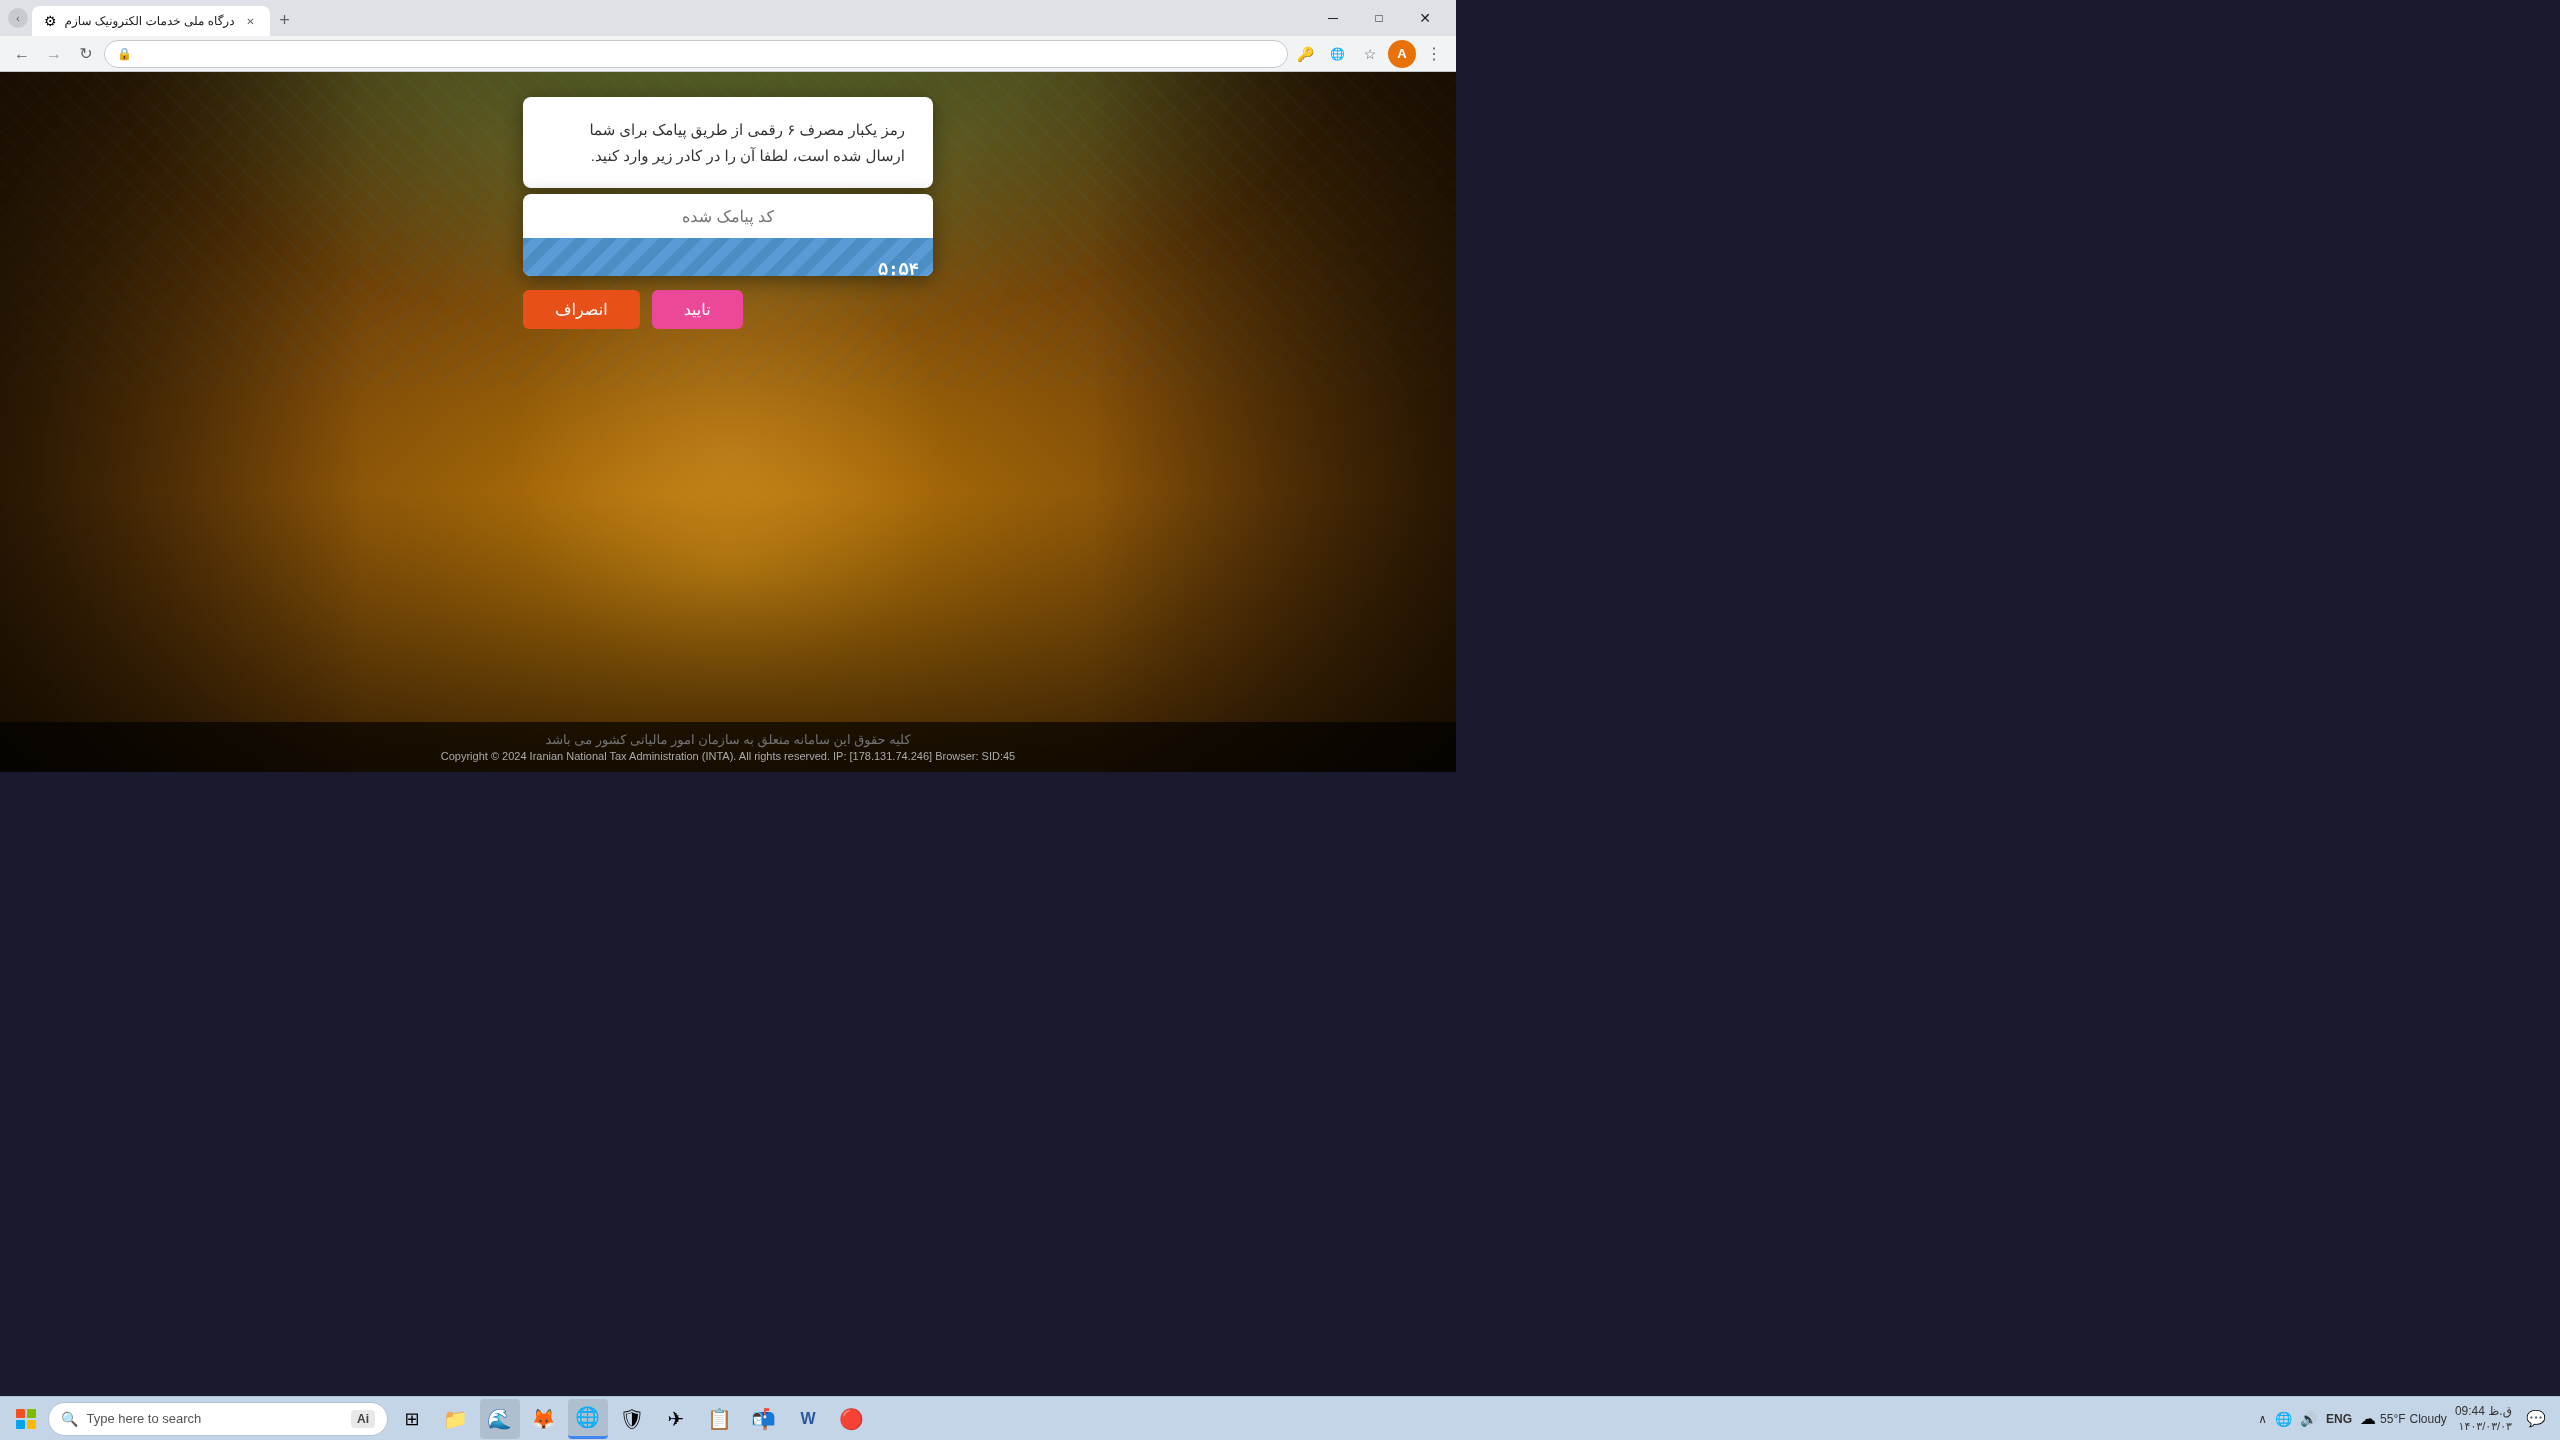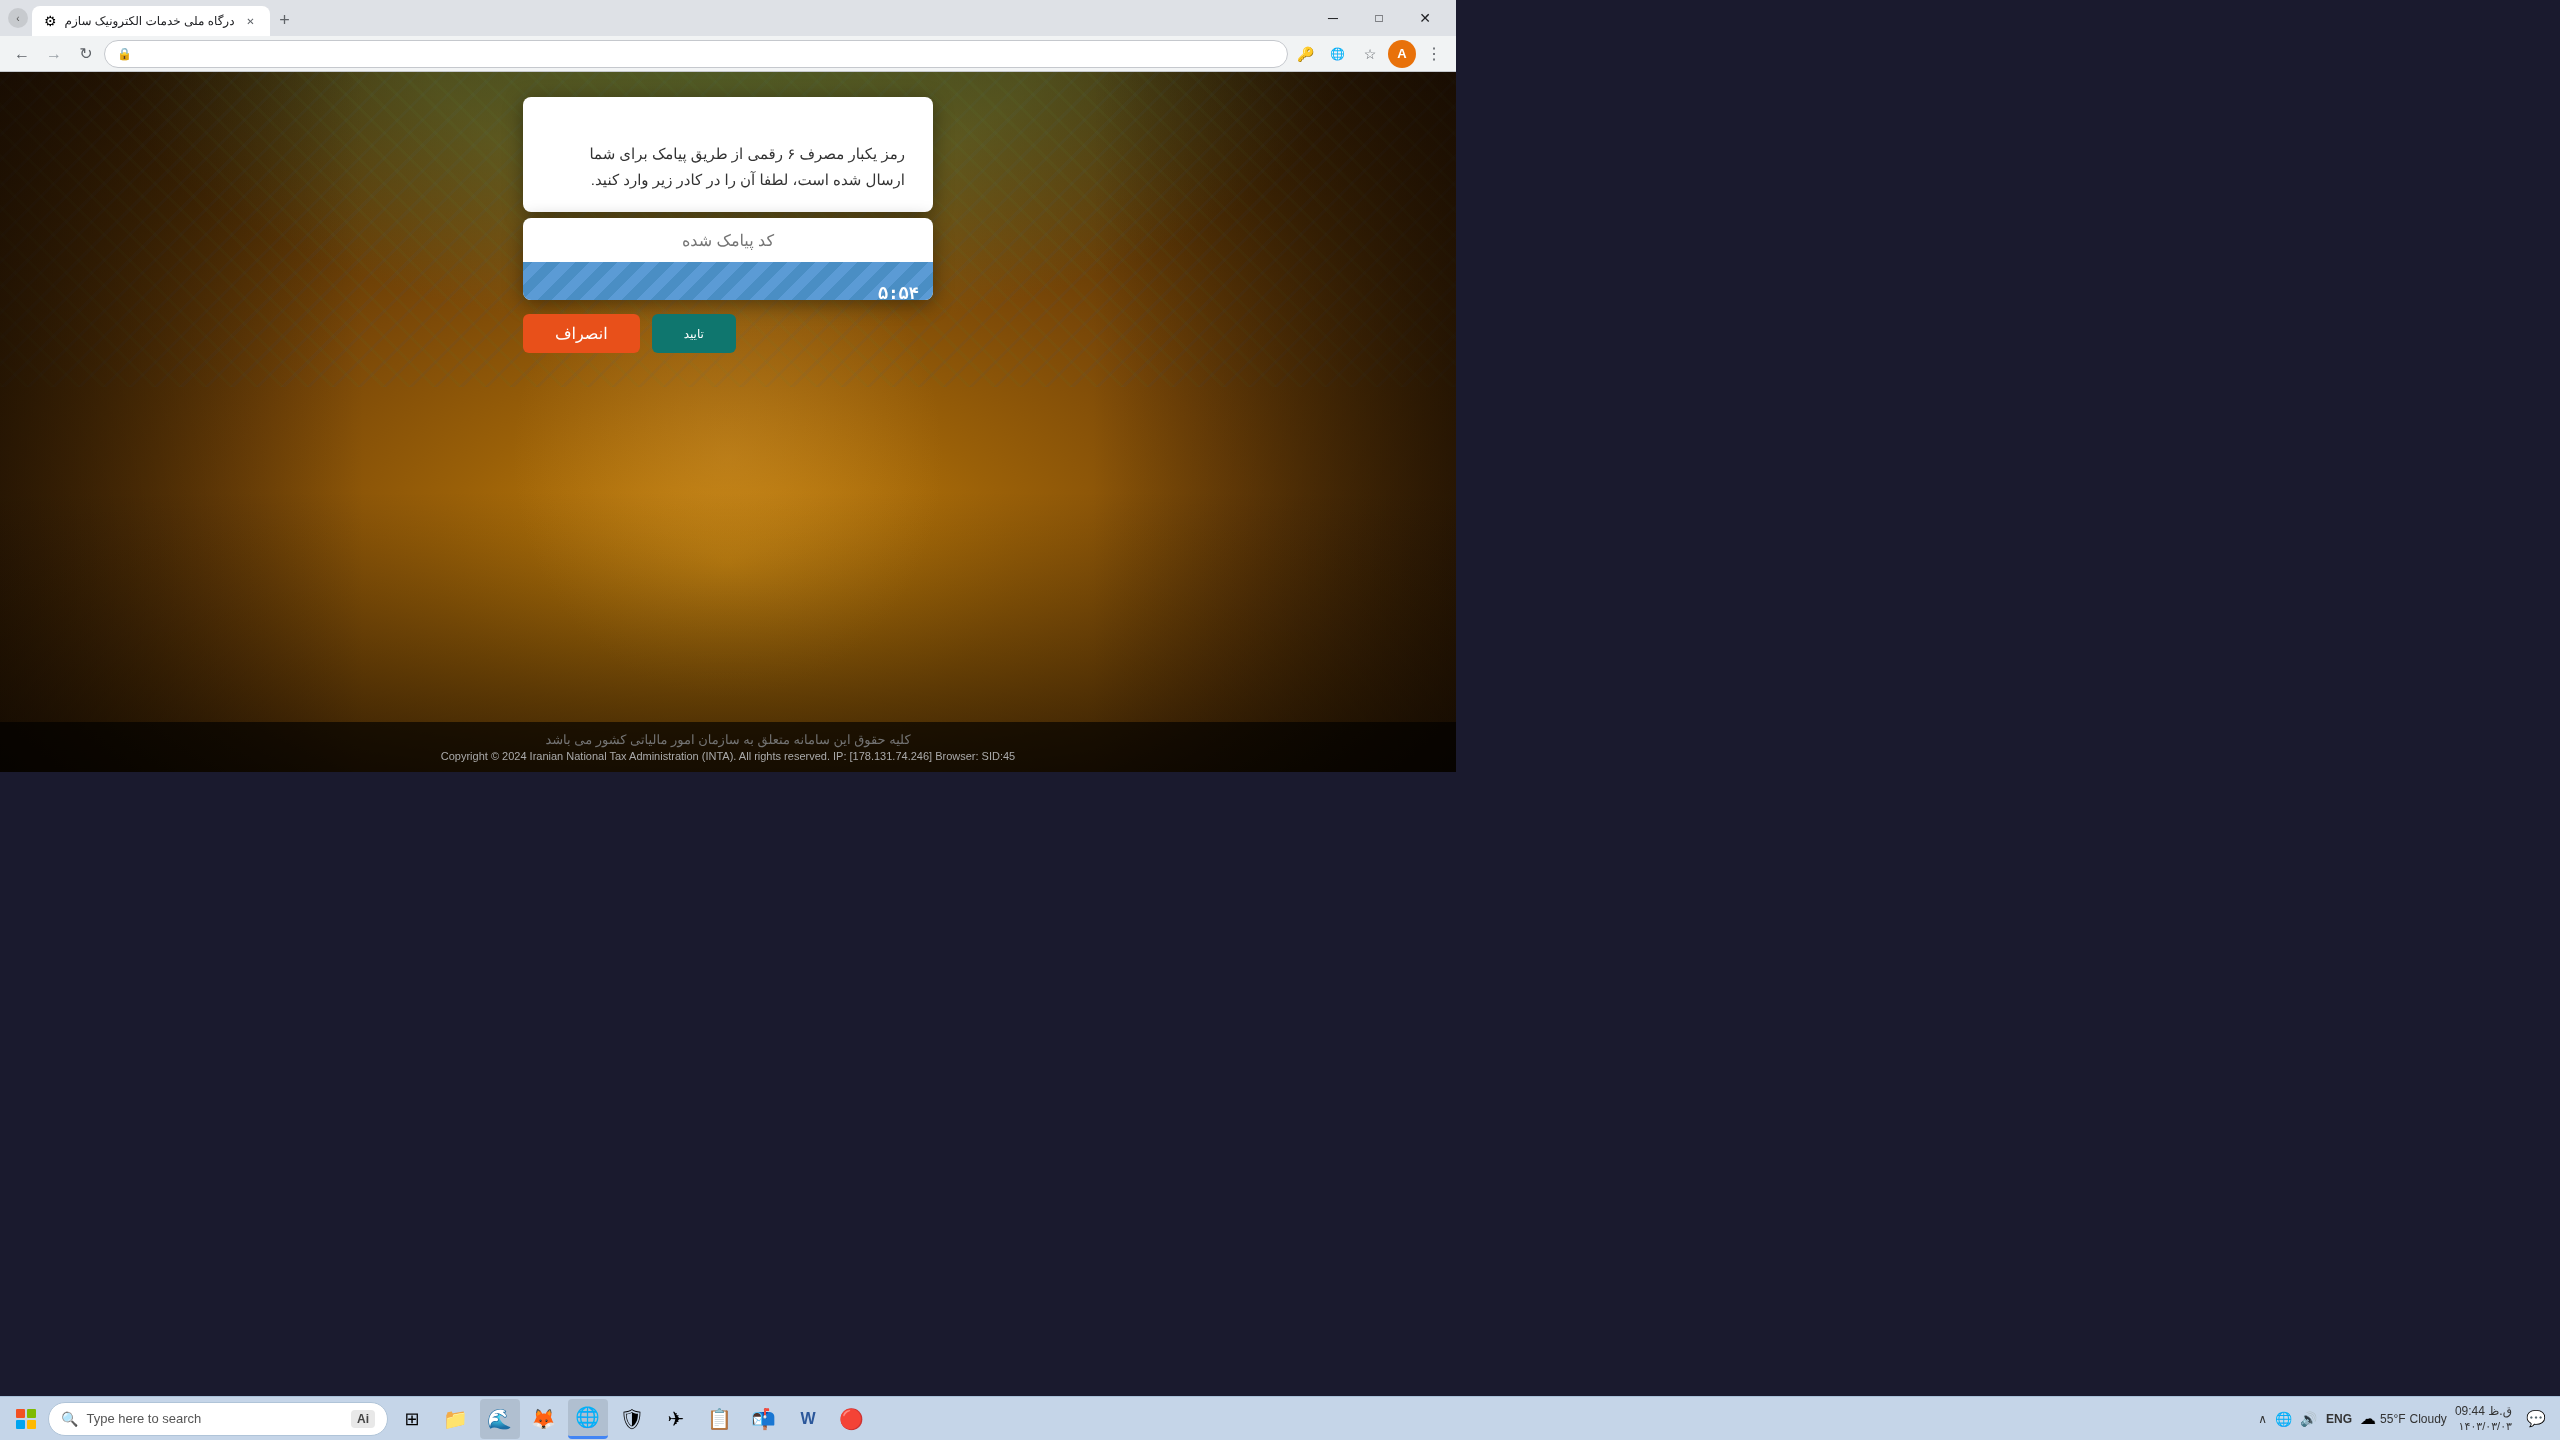--- a/index.html
+++ b/index.html
@@ -71,36 +71,36 @@
     <div style="position:absolute; top:0; right:0; bottom:0; width:25%; background: linear-gradient(270deg, rgba(20,10,2,0.7) 0%, transparent 100%);"></div>
 
     <div style="position:absolute; top:20%; left:35%; right:35%; bottom:10%; background: radial-gradient(ellipse, rgba(220,160,60,0.3) 0%, transparent 70%);"></div>
 
     <div style="position:absolute; bottom:0; left:0; right:0; height:40%; background: linear-gradient(0deg, rgba(10,5,0,0.6) 0%, transparent 100%);"></div>
   </div>
 
   <div style="position:absolute; inset:0; display:flex; flex-direction:column; align-items:center; justify-content:flex-start; padding-top:25px;">
 
     <div style="background:white; border-radius:8px; padding:20px 28px; width:410px; text-align:right; direction:rtl; margin-bottom:6px; box-shadow: 0 4px 20px rgba(0,0,0,0.4);">
-      <p style="font-size:15px; color:#333; line-height:1.7;margin-top:24px;">رمز یکبار مصرف ۶ رقمی از طریق پیامک برای شما ارسال شده است، لطفا آن را در کادر زیر وارد کنید.</p>
+      <p style="font-size:15px; color:#333; line-height:1.7;">رمز یکبار مصرف ۶ رقمی از طریق پیامک برای شما ارسال شده است، لطفا آن را در کادر زیر وارد کنید.</p>
     </div>
 
     <div style="background:white; border-radius:8px; width:410px; overflow:hidden; box-shadow: 0 4px 20px rgba(0,0,0,0.4); margin-bottom:14px;">
       <div style="padding:6px 16px 4px;">
         <input type="text" style="width: 100%; border: none; outline: none; font-size: 16px; text-align: center; padding: 8px; direction: rtl; background: transparent; color: rgb(85, 85, 85); font-family: inherit;" placeholder="کد پیامک شده">
       </div>
 
       <div style="position:relative; height:38px; overflow:hidden;">
         <div style="position:absolute; inset:0; background: repeating-linear-gradient(-45deg, #5b9bd5 0px, #5b9bd5 10px, #4a8ec4 10px, #4a8ec4 20px);"></div>
         <span style="position:absolute; right:14px; top:50%; transform:translateY(-50%); color:white; font-size:17px; font-weight:bold; direction:ltr; font-family:monospace;margin-top:12px;">۵:۵۴</span>
       </div>
     </div>
 
     <div style="display:flex; gap:12px; direction:rtl; width:410px; justify-content:flex-end;">
-      <button style="background:#0f766e; color:white; border:none; border-radius:6px; padding:10px 32px; font-size:12px; cursor:pointer; font-family:inherit;">تایید</button>
+      <button style="background:#ec4899; color:white; border:none; border-radius:6px; padding:10px 32px; font-size:16px; cursor:pointer; font-family:inherit;">تایید</button>
       <button style="background:#e8501a; color:white; border:none; border-radius:6px; padding:10px 32px; font-size:16px; cursor:pointer; font-family:inherit;">انصراف</button>
     </div>
   </div>
 
 
   <div style="position:absolute; bottom:0; left:0; right:0; background:rgba(0,0,0,0.65); padding:10px 16px; text-align:center;">
     <div style="color:#737373; font-size:13px; direction:rtl; margin-bottom:3px;">کلیه حقوق این سامانه متعلق به سازمان امور مالیاتی کشور می باشد</div>
     <div style="color:#aaa; font-size:11px;">Copyright © 2024 Iranian National Tax Administration (INTA). All rights reserved. IP: [178.131.74.246] Browser: SID:45</div>
   </div>
 </div>

